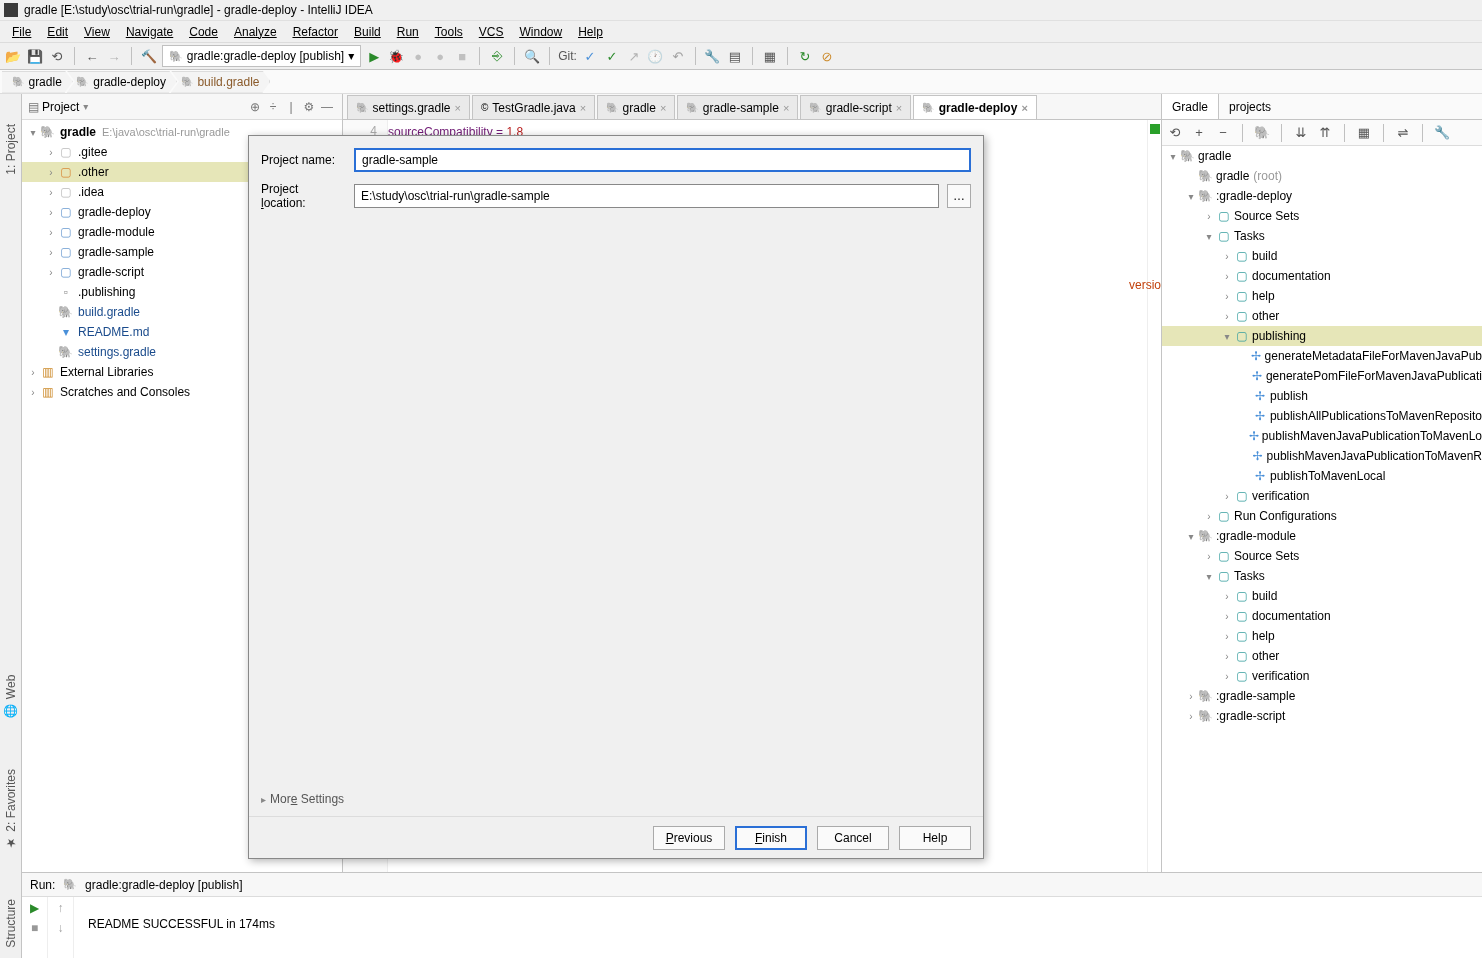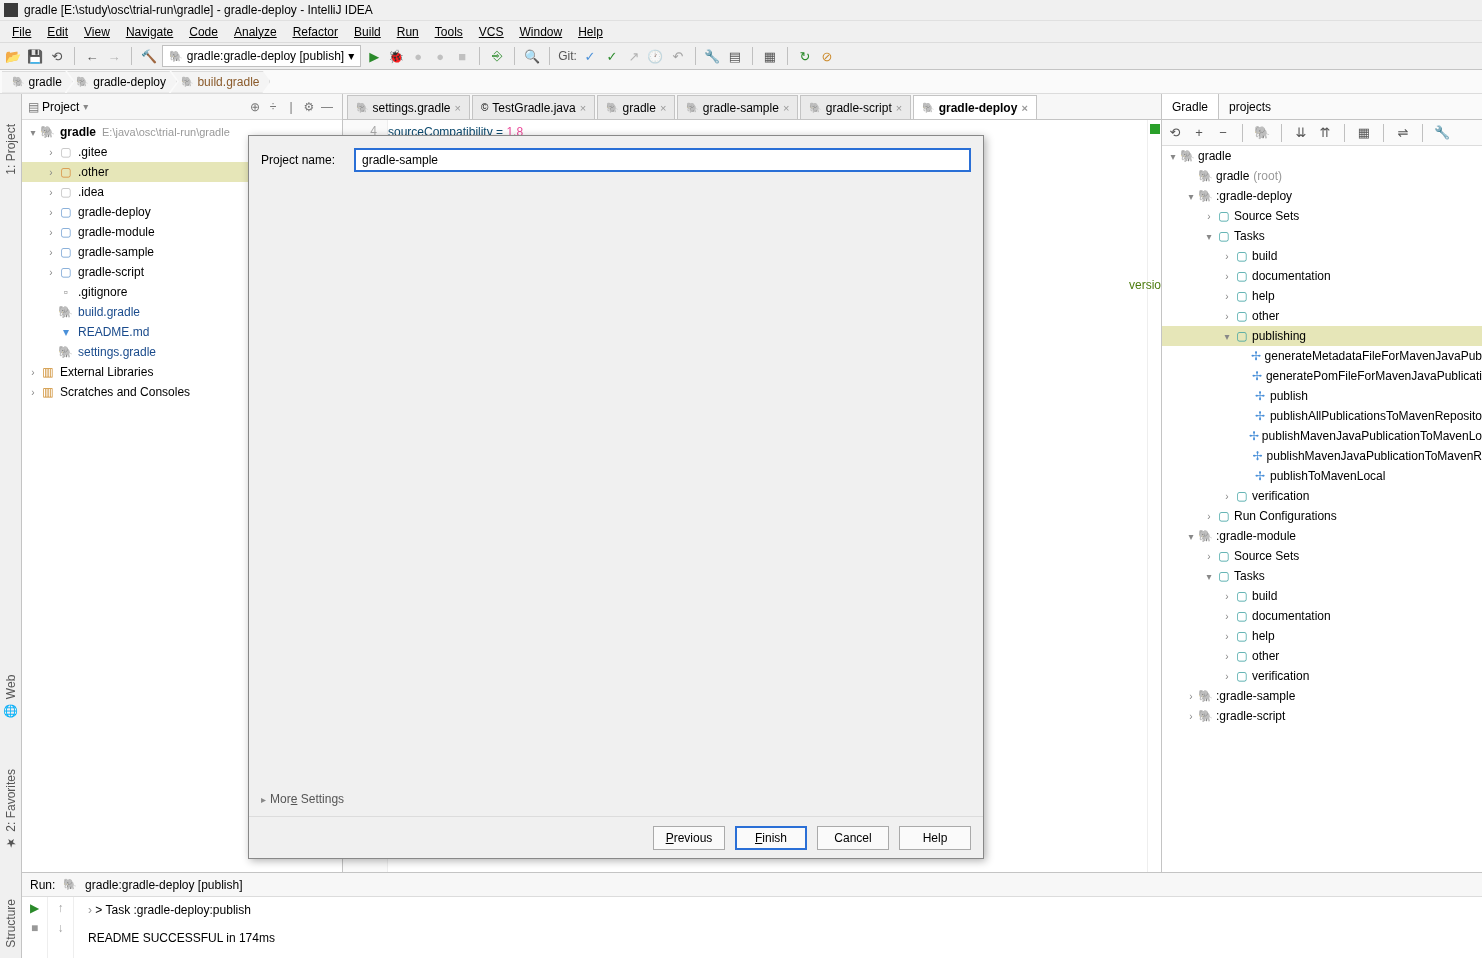--- a/index.html
+++ b/index.html
@@ -32,22 +32,22 @@
 .tree-row.blue { color: #1a4b8c; }
 .tree-row.grayhint .hint { color:#999; margin-left:6px; font-size:11px;}
 .center { flex: 1; display: flex; flex-direction: column; background: #fff; position: relative; }
 .editor-tabs { height: 26px; border-bottom: 1px solid #c4c4c4; display: flex; align-items: flex-end; padding-left: 4px; background:#f7f7f7; }
 .etab { height: 24px; border: 1px solid #c4c4c4; border-bottom: none; background: #eaeaea; padding: 0 8px; display: flex; align-items: center; gap: 4px; margin-right: 2px; font-size: 11px; }
 .etab.active { background: #fff; font-weight:bold; }
 .etab .close { color: #999; font-size: 11px; }
 .editor-body { flex: 1; display: flex; overflow:hidden; }
 .gutter { width: 45px; text-align: right; padding-right: 10px; color: #aaa; font-family: Consolas, monospace; font-size: 14px; padding-top: 2px; background:#fafafa; border-right:1px solid #eee;}
 .code { font-family: Consolas, monospace; font-size: 15px; padding-top: 2px; flex: 1; white-space: pre; }
-.kw { color: #0c4a6e; }
-.num { color: #ec4899; }
+.kw { color: #701a75; }
+.num { color: #b91c1c; }
 .right { width: 321px; background: #fff; border-left: 1px solid #c4c4c4; display: flex; flex-direction: column; }
 .right-tabs { height: 26px; display: flex; align-items: center; border-bottom: 1px solid #c4c4c4; background:#fafafa;}
 .rtab { padding: 0 10px; height:100%; display:flex; align-items:center; }
 .rtab.active { background: #fff; border-right:1px solid #c4c4c4; }
 .right-toolbar { height: 26px; border-bottom: 1px solid #dcdcdc; display: flex; align-items: center; padding: 0 4px; gap: 6px; background:#fafafa;}
 .gtree { flex: 1; overflow: auto; }
 .gtree-row { display: flex; align-items: center; height: 20px; white-space: nowrap; }
 .gtree-row.selected { background: #e6e6b8; }
 .gtree-row .arrow { width: 14px; color: #888; text-align:center; font-size:10px; }
 .gtree-row .gicon { width: 16px; text-align:center; margin-right:2px; }
@@ -213,21 +213,21 @@
             <span>gradle-sample</span>
           </div>
           <div class="tree-row" style="padding-left: 22px;">
             <span class="arrow">›</span>
             <span class="ficon" style="color:#6a9ad0">▢</span>
             <span>gradle-script</span>
           </div>
           <div class="tree-row" style="padding-left: 22px;">
             <span class="arrow"></span>
             <span class="ficon" style="color:#888">▫</span>
-            <span>.gitignore</span>
+            <span>.publishing</span>
           </div>
           <div class="tree-row blue" style="padding-left: 22px;">
             <span class="arrow"></span>
             <span class="ficon" style="color:#555">🐘</span>
             <span>build.gradle</span>
           </div>
           <div class="tree-row blue" style="padding-left: 22px;">
             <span class="arrow"></span>
             <span class="ficon" style="color:#4a90d9">▾</span>
             <span>README.md</span>
@@ -280,21 +280,21 @@
         </div>
         <div class="etab active">
           <span style="font-size:10px">🐘</span>
           <span>gradle-deploy</span>
           <span class="close">×</span>
         </div>
       </div>
     <div class="editor-body">
       <div class="gutter"><span>4</span></div>
       <div class="code"><span class="kw">sourceCompatibility = </span><span class="num">1.8</span></div>
-      <div style="position:absolute; right:0; top:180px; font-family:Consolas,monospace; font-size:16px;" class="green"><span style="color:#4d7c0f">versio</span></div>
+      <div style="position:absolute; right:0; top:180px; font-family:Consolas,monospace; font-size:16px;" class="green"><span style="color:#c2410c">versio</span></div>
       <div style="width:14px;border-left:1px solid #eee;">
         <div style="width:10px;height:10px;background:#2aa02a;margin:4px auto;"></div>
       </div>
     </div>
   </div>
 
   <div class="right">
     <div class="right-tabs">
       <div class="rtab active">Gradle</div>
       <div class="rtab">projects</div>
@@ -489,33 +489,37 @@
   <div class="run-body">
     <div class="run-side">
       <span style="color:#2a8a2a">▶</span>
       <span style="opacity:.4">■</span>
     </div>
     <div class="run-side">
       <span style="opacity:.4">↑</span>
       <span style="opacity:.4">↓</span>
     </div>
     <div class="run-content">
-      <div><span style="color:#999">› </span><span>&gt; Task :gradle-deploy:publish</span></div>
       <div>&nbsp;</div>
       <div>README SUCCESSFUL in 174ms</div>
     </div>
   </div>
 </div>
 
 <div class="modal">
   <div class="modal-body">
     <div class="form-row">
       <label>Project name:</label>
       <input class="focus-ring" value="gradle-sample" style="">
     </div>
+    <div class="form-row">
+      <label>Project <u>l</u>ocation:</label>
+      <input value="E:\study\osc\trial-run\gradle-sample" style="">
+      <div class="browse">…</div>
+    </div>
   </div>
   <div class="more-settings">
     <span style="font-size:10px;color:#888">▸</span>
     <span>Mor<u>e</u> Settings</span>
   </div>
   <div class="modal-footer">
     <button class="btn"><u>P</u>revious</button>
     <button class="btn primary"><u>F</u>inish</button>
     <button class="btn">Cancel</button>
     <button class="btn">Help</button>

